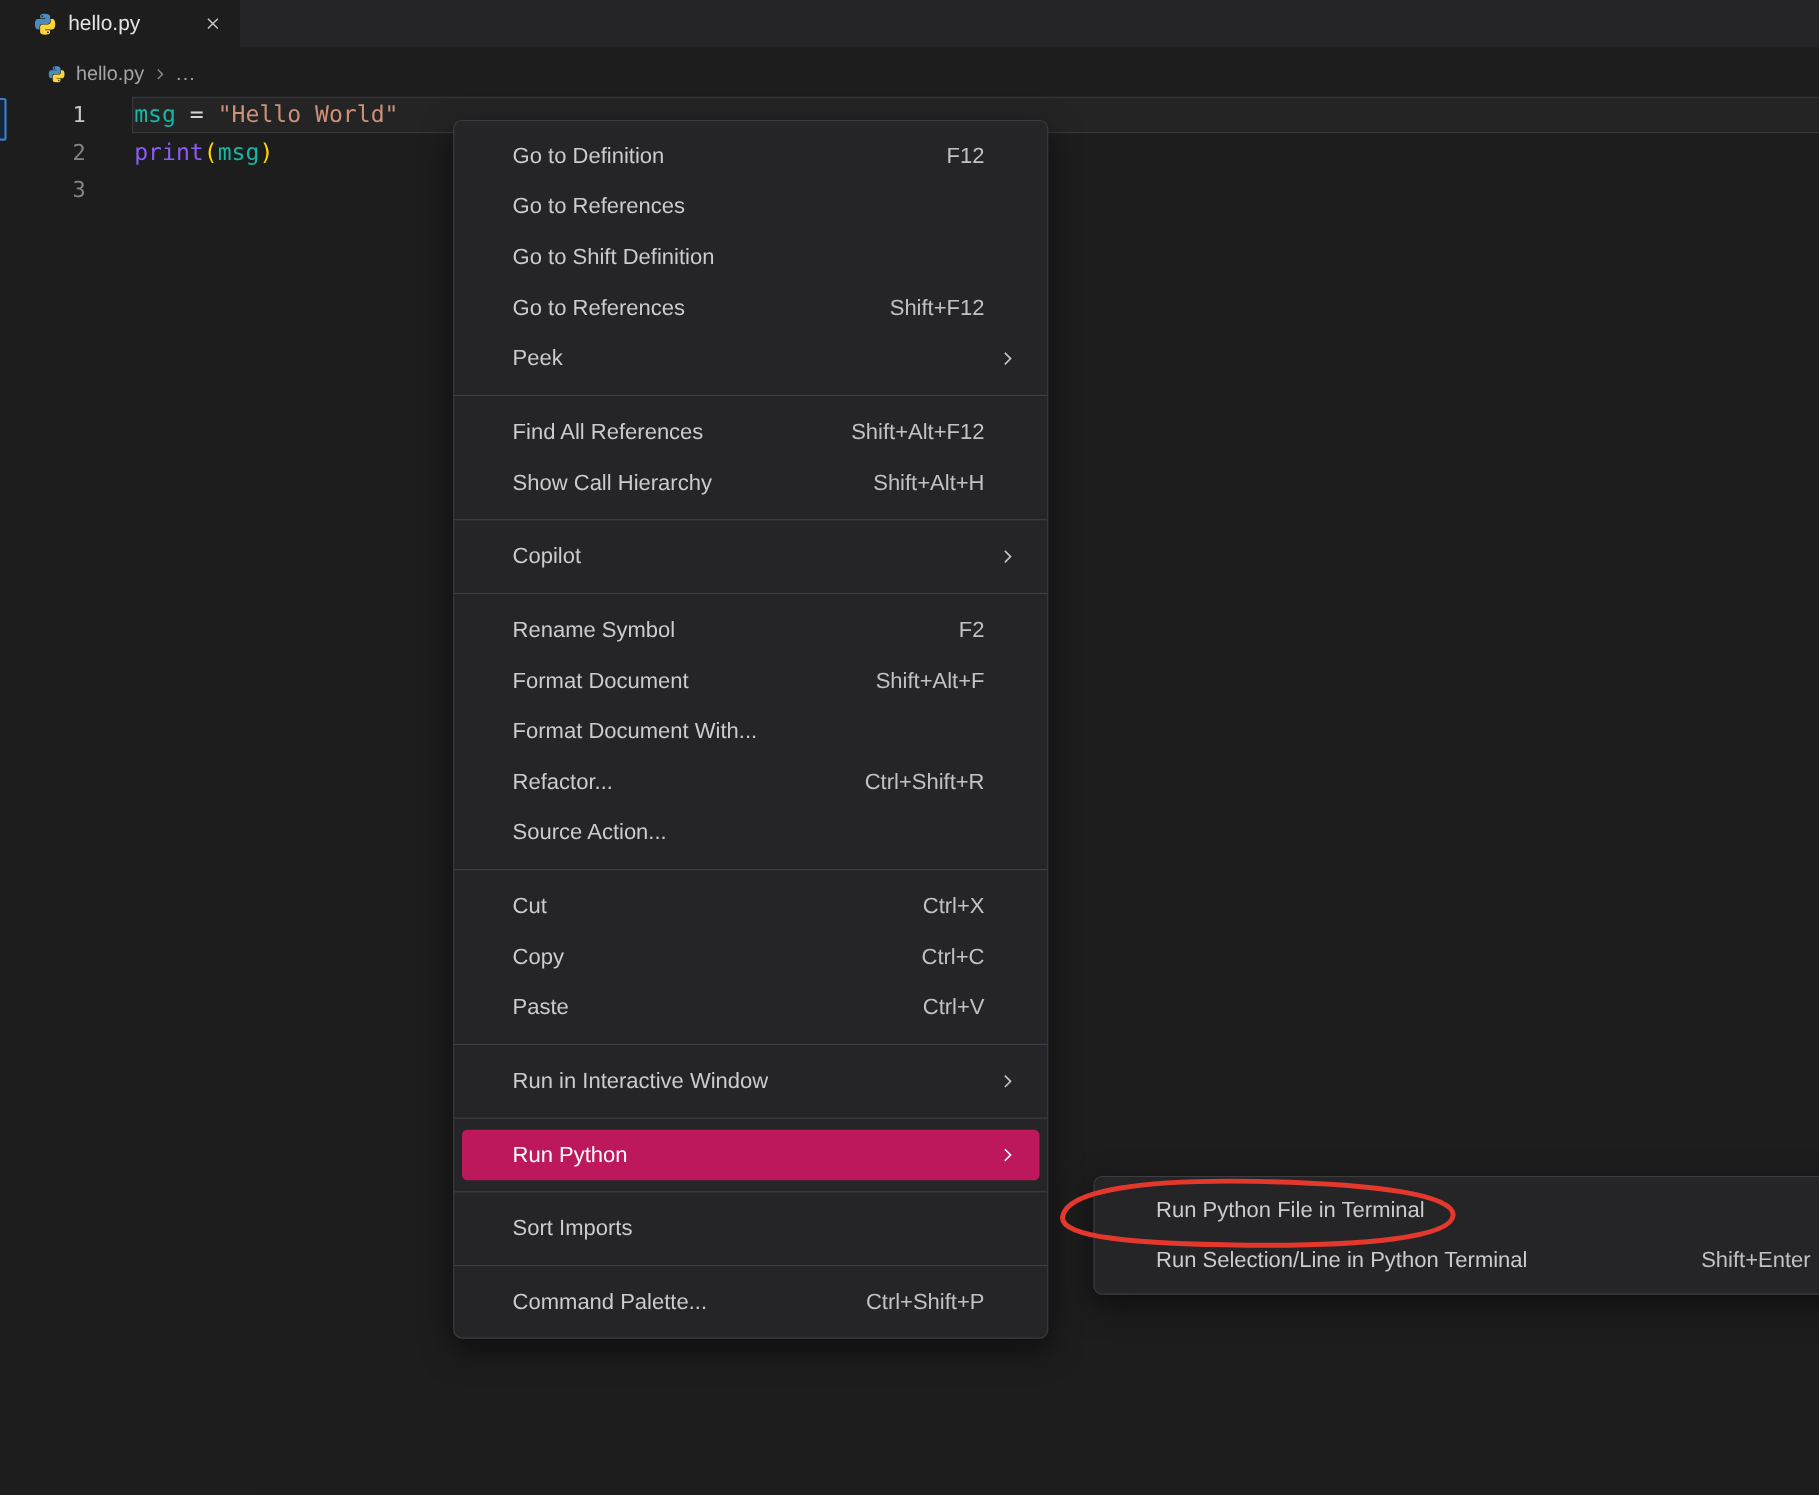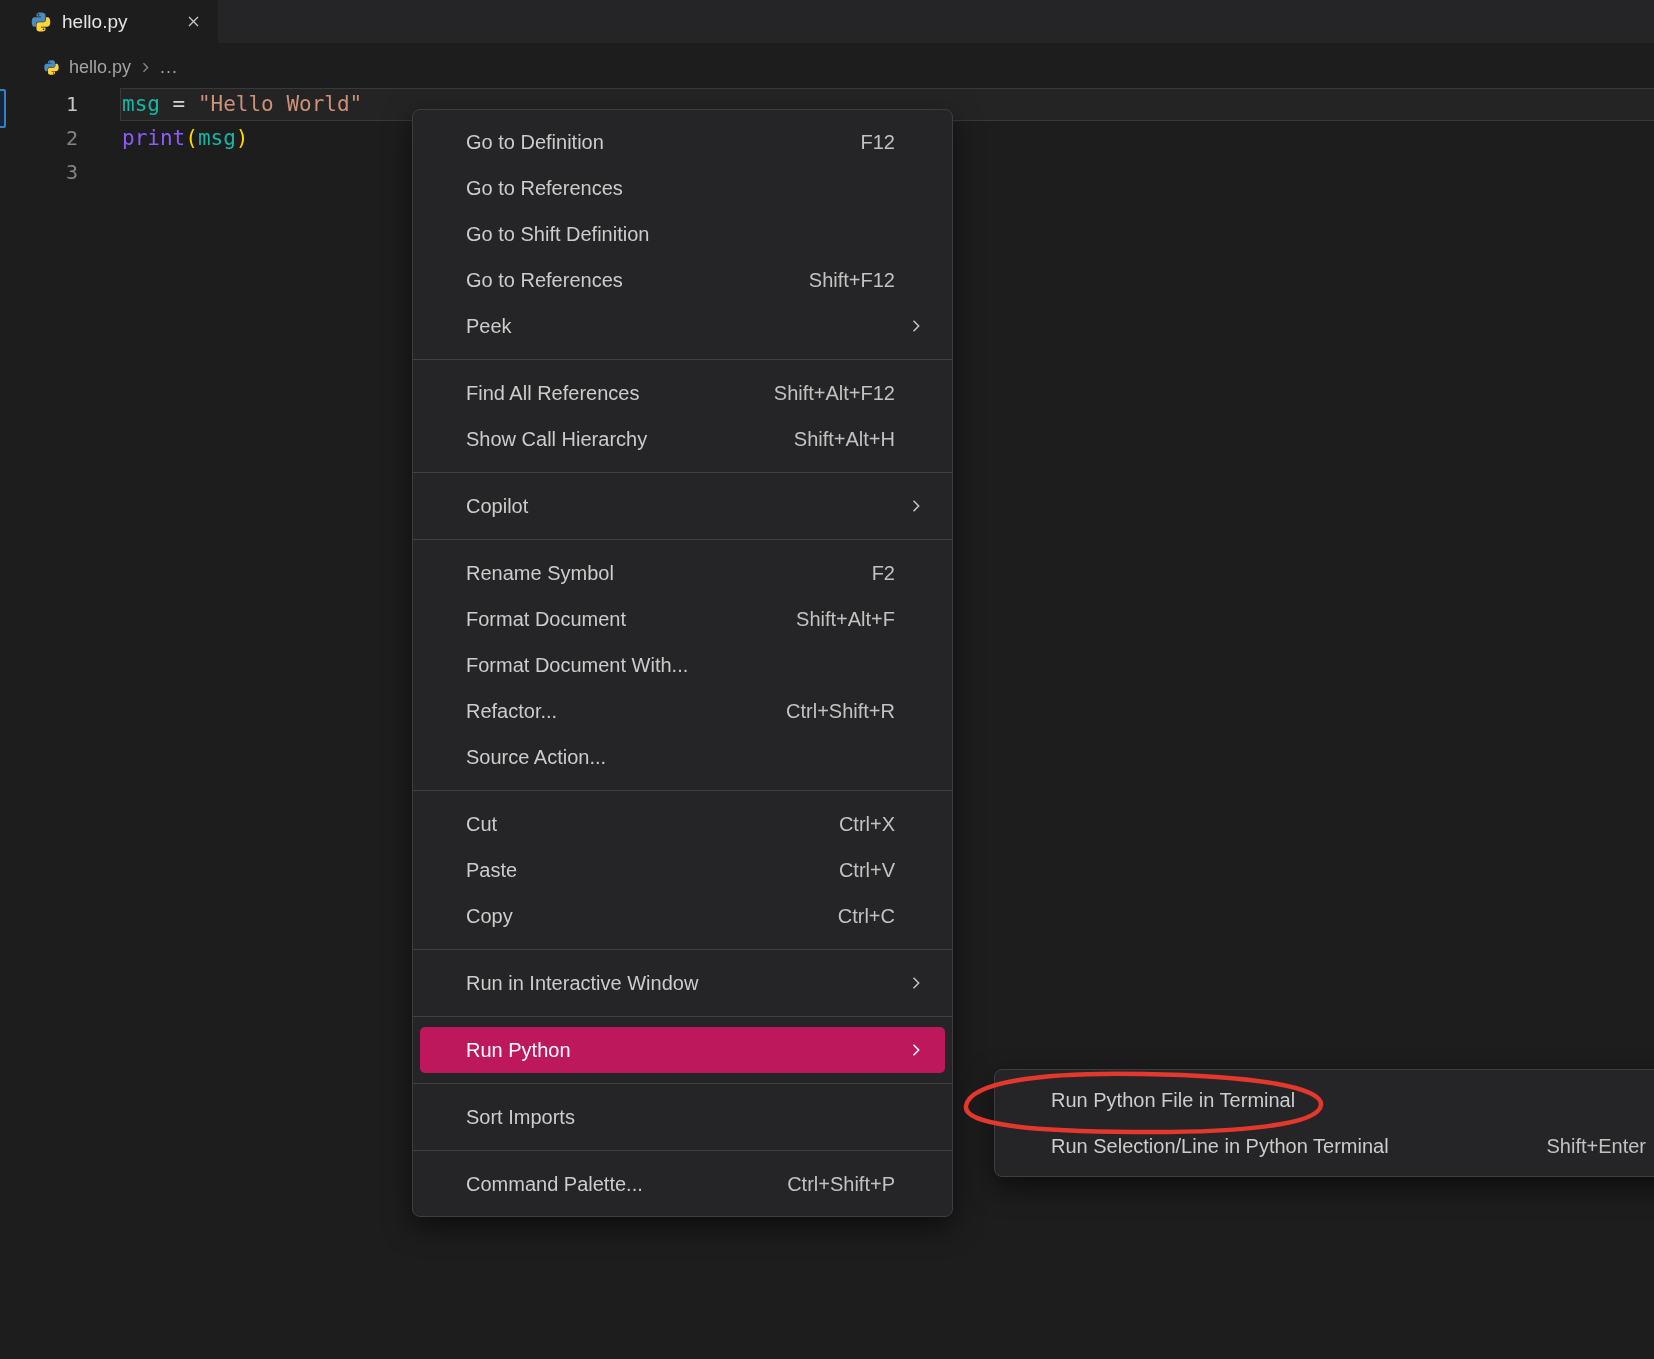--- a/index.html
+++ b/index.html
@@ -180,26 +180,26 @@
       </div>
       <div class="menu-item">
         <span class="label">Source Action...</span>
       </div>
       <div class="sep"></div>
       <div class="menu-item">
         <span class="label">Cut</span>
         <span class="shortcut">Ctrl+X</span>
       </div>
       <div class="menu-item">
+        <span class="label">Copy</span>
+        <span class="shortcut">Ctrl+C</span>
+      </div>
+      <div class="menu-item">
         <span class="label">Paste</span>
         <span class="shortcut">Ctrl+V</span>
-      </div>
-      <div class="menu-item">
-        <span class="label">Copy</span>
-        <span class="shortcut">Ctrl+C</span>
       </div>
       <div class="sep"></div>
       <div class="menu-item">
         <span class="label">Run in Interactive Window</span>
         <span class="chevron">
           <svg width="16" height="16" viewBox="0 0 16 16">
             <path d="M5.5 2.8 L10.7 8 L5.5 13.2" fill="none" stroke="currentColor" stroke-width="1.5"></path>
           </svg>
         </span>
       </div>

